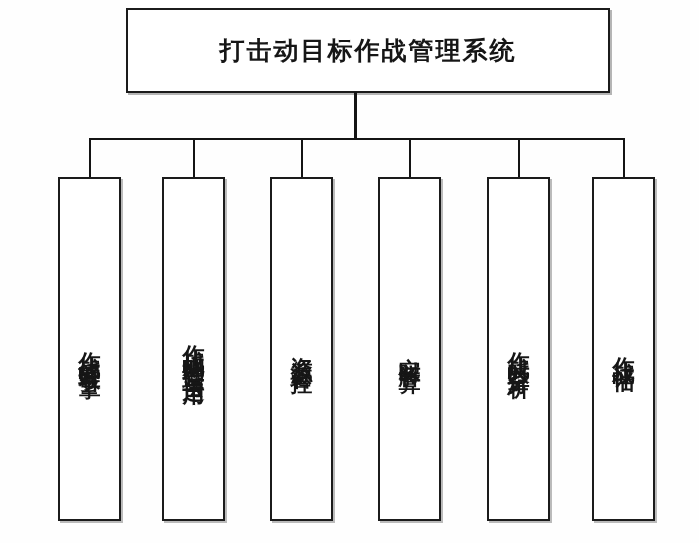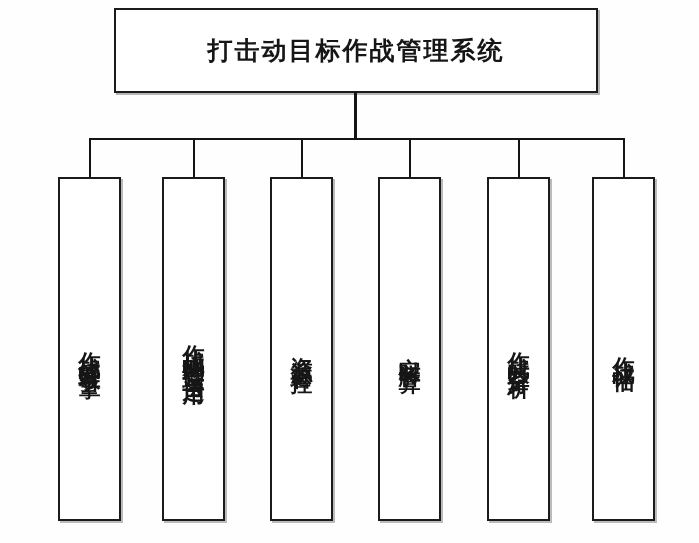--- a/index.html
+++ b/index.html
@@ -13,21 +13,21 @@
     width: 699px;
     height: 543px;
     background: #fefefe;
     font-family: "DejaVu Sans", "Liberation Sans", sans-serif;
     overflow: hidden;
   }
 
   
   .root-node {
     position: absolute;
-    left: 114px;
+    left: 126px;
     top: 8px;
     width: 484px;
     height: 85px;
     box-sizing: border-box;
     border: 2px solid #1b1b1b;
     background: #ffffff;
     box-shadow: 2px 2px 0 rgba(120,120,120,0.55);
     display: flex;
     align-items: center;
     justify-content: center;

